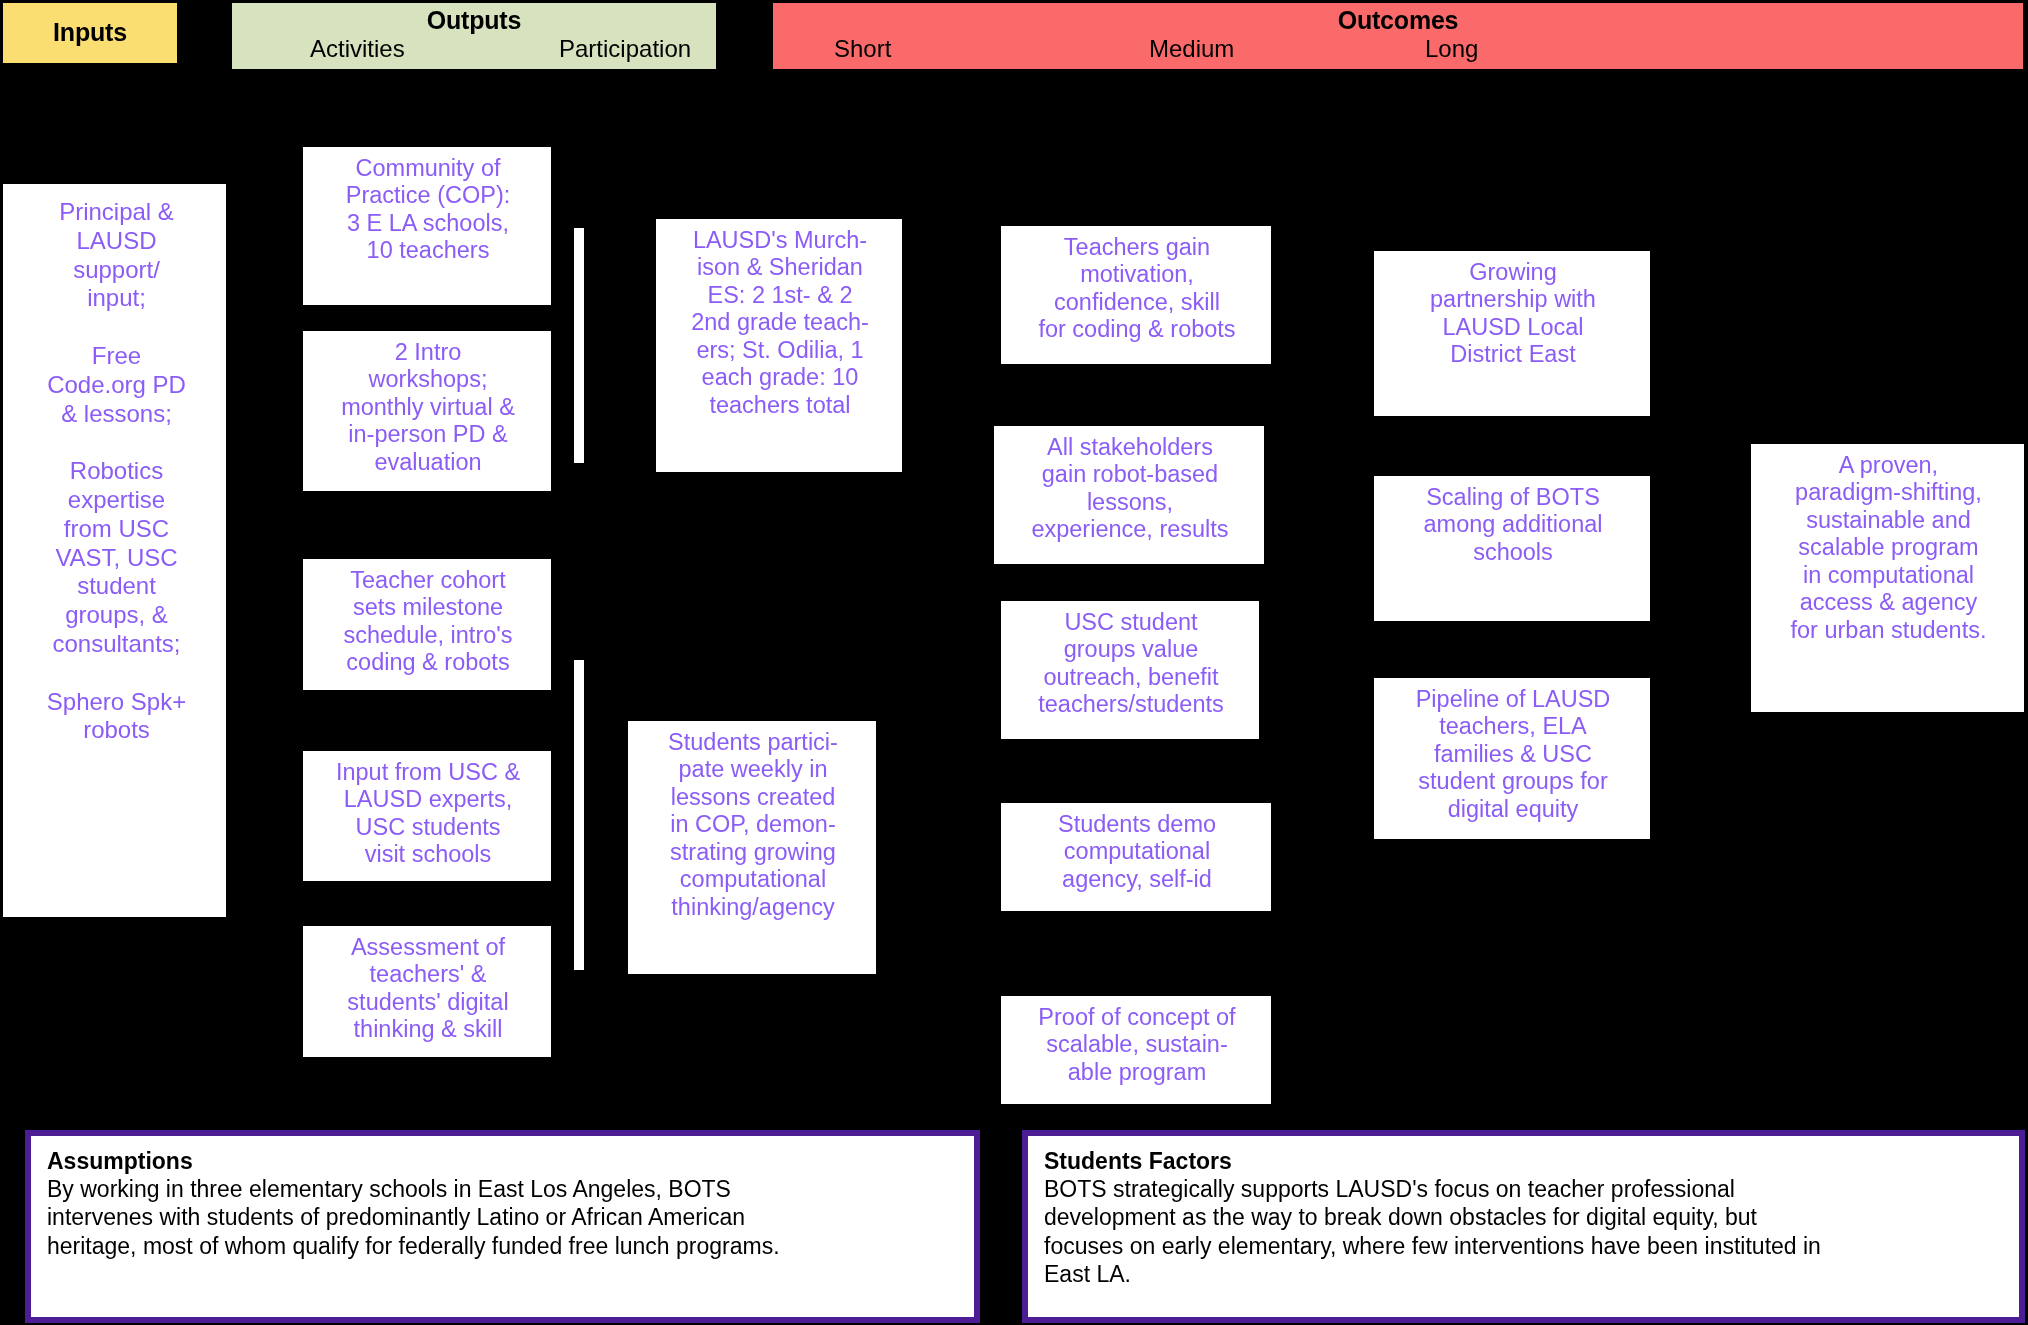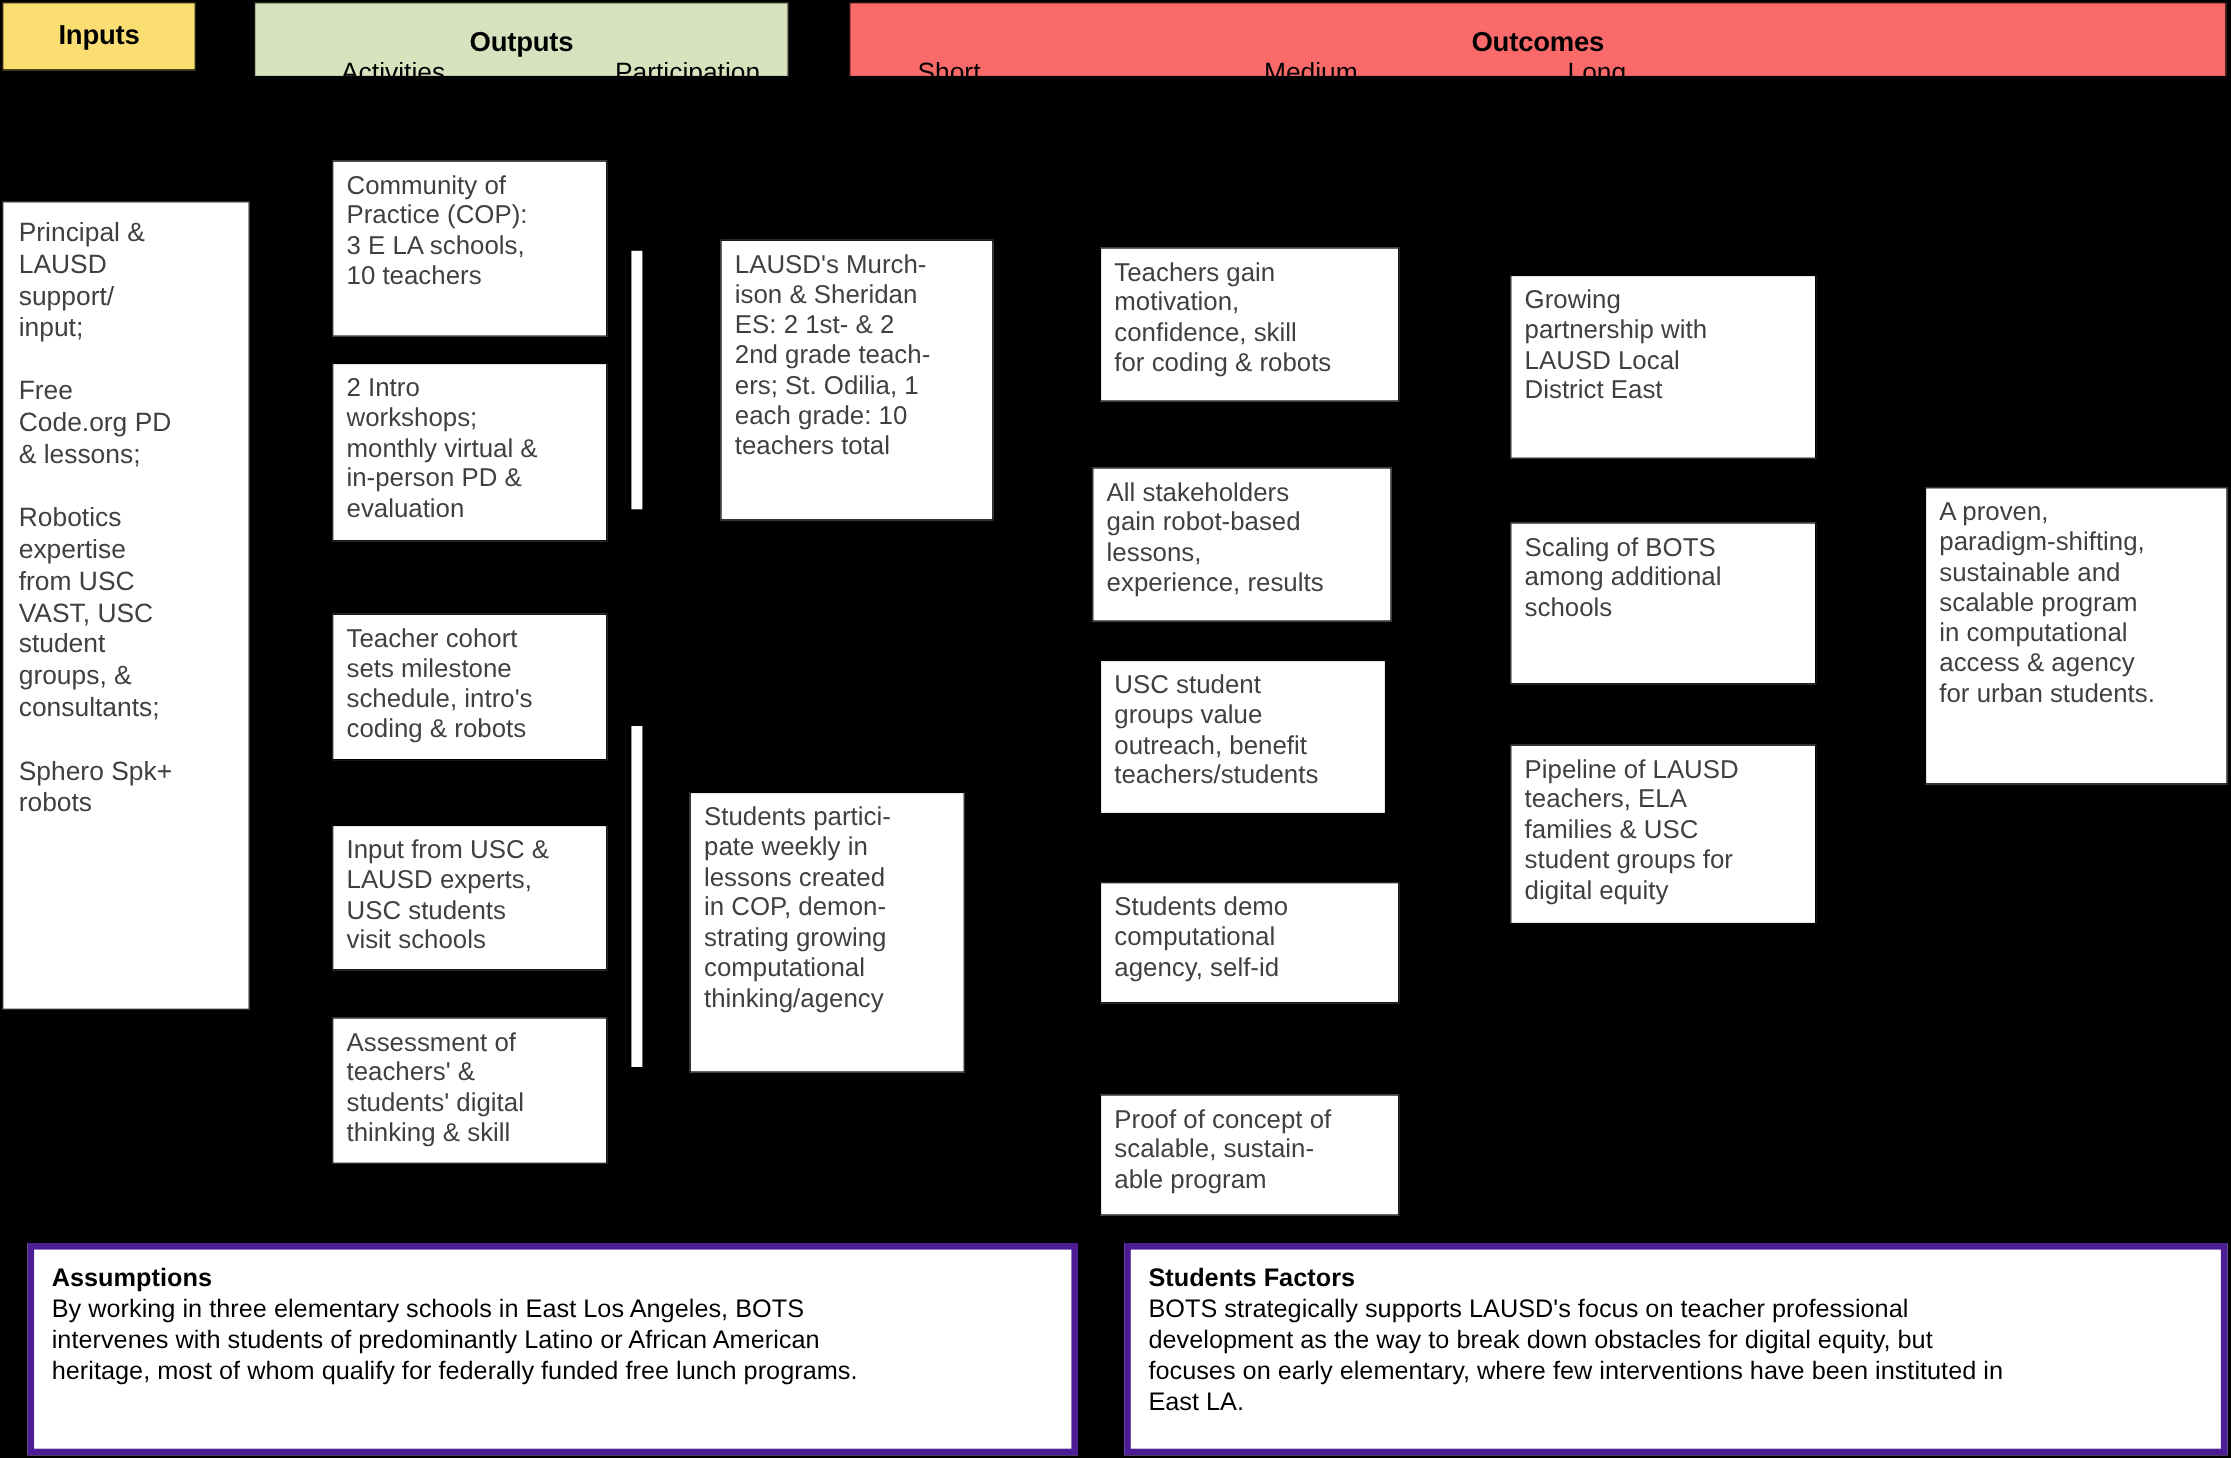--- a/index.html
+++ b/index.html
@@ -24,21 +24,21 @@
   .hdr {
     position: absolute;
     box-sizing: border-box;
     border: 1px solid #000;
   }
   .hdr .hdr-title {
     text-align: center;
     font-weight: bold;
     font-size: 25px;
     line-height: 1.05;
-    padding-top: 22px;
+    padding-top: 4px;
     letter-spacing: -0.2px;
   }
   .hdr .sub-row {
     position: relative;
     height: 30px;
     margin-top: 2px;
   }
   .hdr .sub {
     position: absolute;
     font-size: 24px;
@@ -50,26 +50,27 @@
   #hdr-inputs .hdr-title { padding-top: 16px; }
   #hdr-outputs  { left: 231px; top: 2px;  width: 486px;  height: 68px; background: #D7E2BE; }
   #hdr-outcomes { left: 772px; top: 2px;  width: 1252px; height: 68px; background: #FB6A6A; }
 
   
   .box {
     position: absolute;
     box-sizing: border-box;
     background: #FFFFFF;
     border: 1px solid #000000;
-    color: #404040;
+    color: #8b5cf6;
     font-size: 23.5px;
     line-height: 1.17;
     padding: 8px 10px 6px 12px;
     white-space: pre-line;
     overflow: hidden;
+    text-align: center;
   }
 
   
   .footer {
     position: absolute;
     box-sizing: border-box;
     background: #FFFFFF;
     border: 6px solid #4c1d95;
     padding: 12px 14px 10px 16px;
     overflow: hidden;

